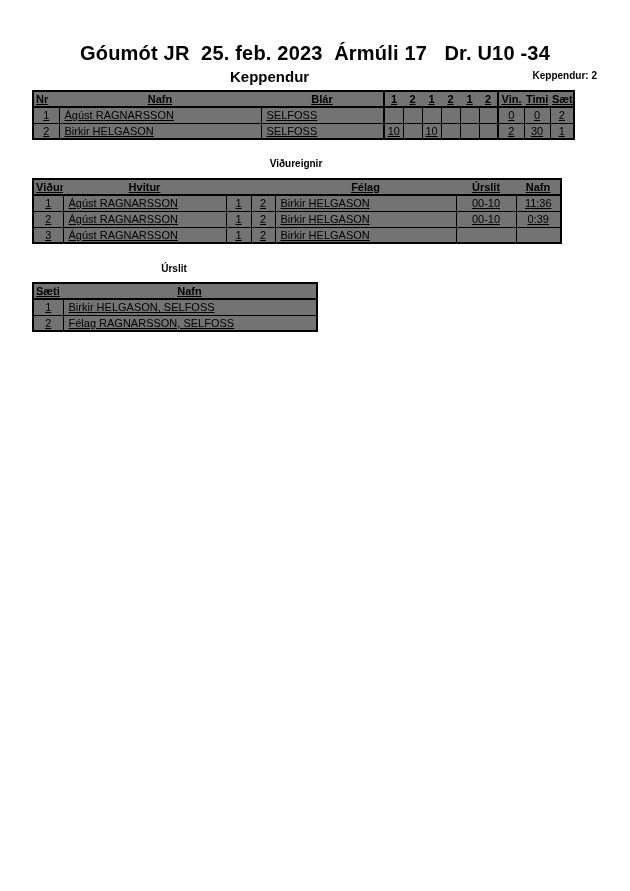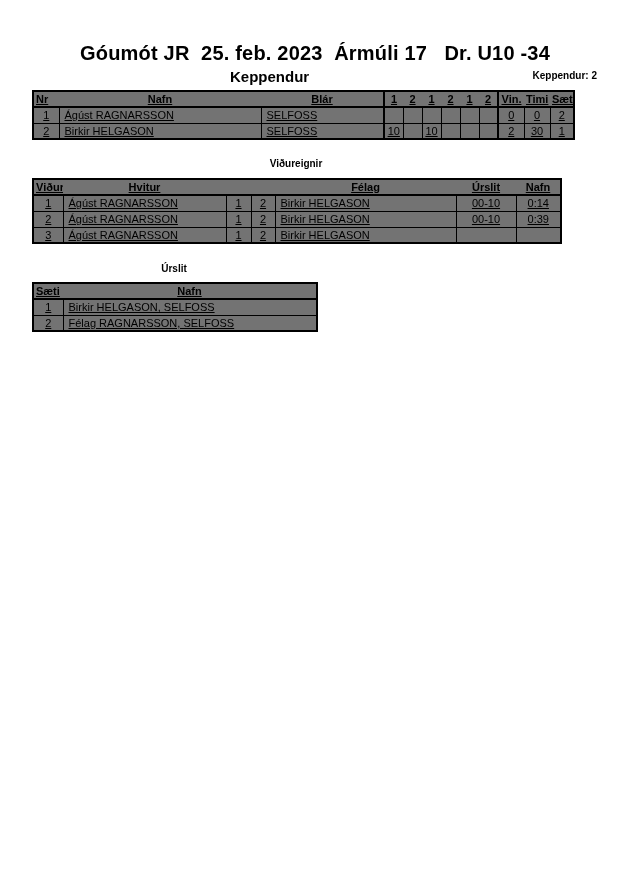--- a/index.html
+++ b/index.html
@@ -151,21 +151,21 @@
       </tr>
     </thead>
     <tbody>
       <tr>
         <td>1</td>
         <td class="name">Ágúst RAGNARSSON</td>
         <td>1</td>
         <td>2</td>
         <td class="name">Birkir HELGASON</td>
         <td>00-10</td>
-        <td>0:14</td>
+        <td>11:36</td>
       </tr>
       <tr>
         <td>2</td>
         <td class="name">Ágúst RAGNARSSON</td>
         <td>1</td>
         <td>2</td>
         <td class="name">Birkir HELGASON</td>
         <td>00-10</td>
         <td>0:39</td>
       </tr>

